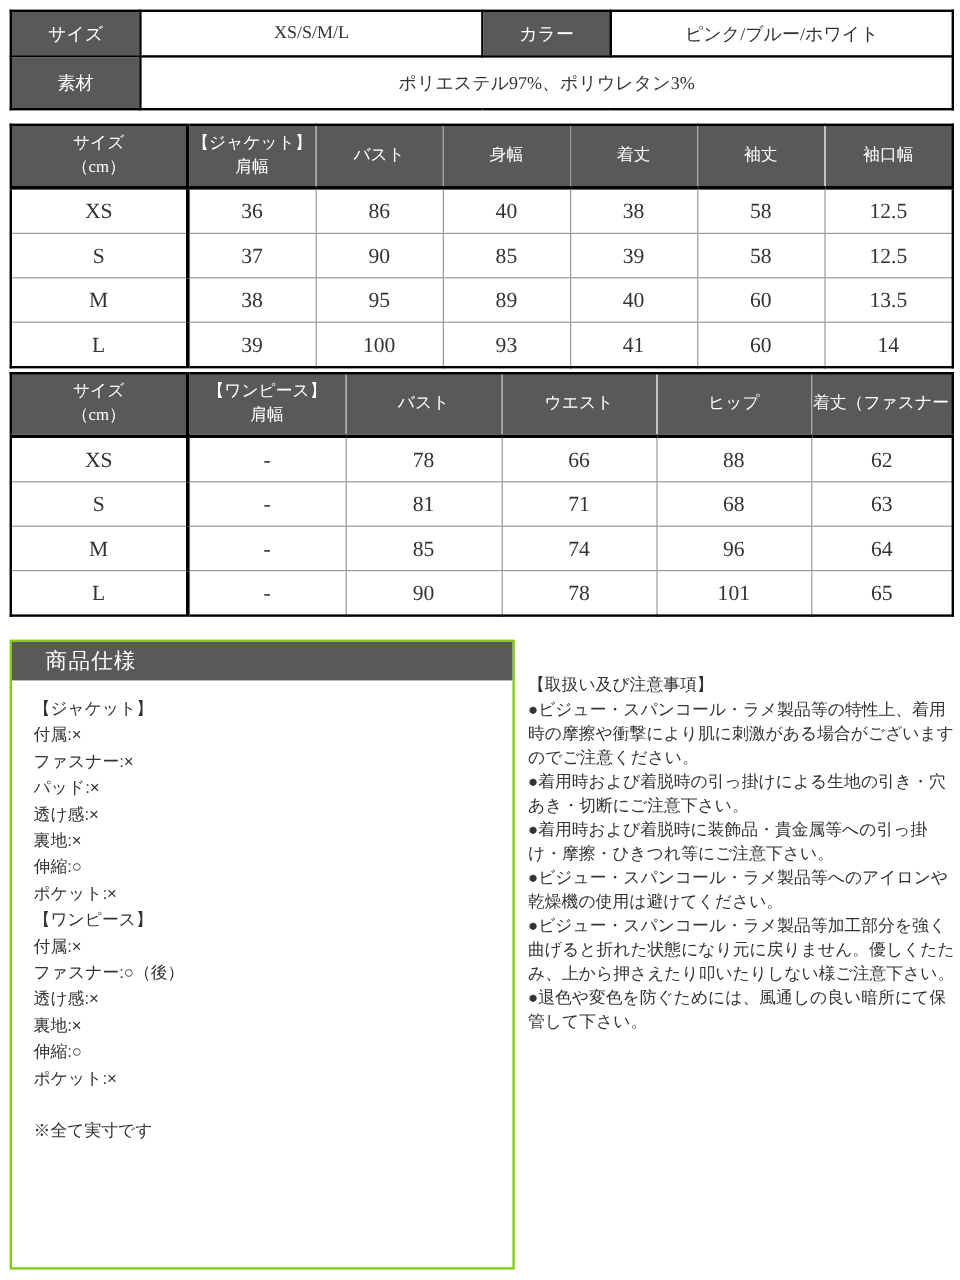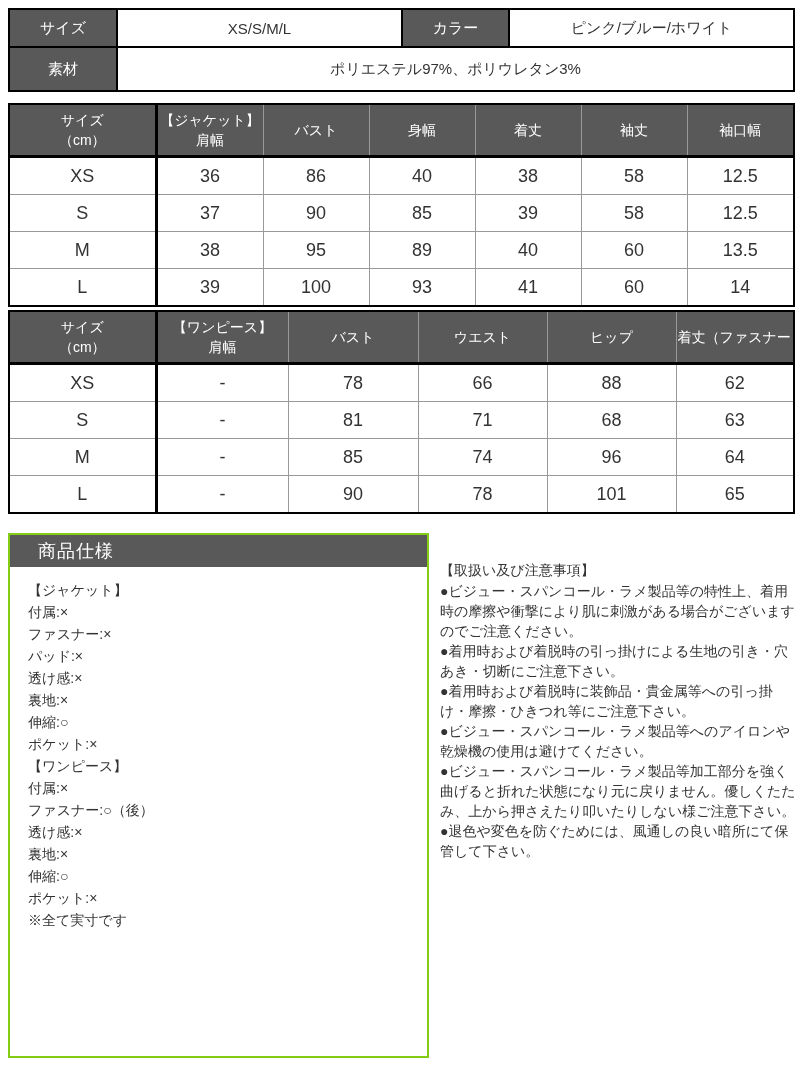--- a/index.html
+++ b/index.html
@@ -1,21 +1,21 @@
 <!DOCTYPE html>
 <html><head>
 <meta charset="utf-8">
 <style>
   html,body { margin:0; padding:0; }
   body {
     width:800px; height:1067px; position:relative; background:#ffffff;
     font-family:"Liberation Sans", sans-serif; color:#333333;
     overflow:hidden;
   }
-  table { border-collapse:collapse; table-layout:fixed; }
+  table { border-collapse:collapse; table-layout:fixed;font-family:Liberation Serif, serif; }
 
   
   .info-table { position:absolute; left:8px; top:8px; width:785px; }
   .info-table td {
     border:2px solid #000000; text-align:center; vertical-align:middle;
     font-size:15px; color:#333333; overflow:hidden; white-space:nowrap;
   }
   .dark-cell { background:#595959; color:#ffffff !important; }
   .info-table .r1 td { height:34px; }
   .info-table .r2 td { height:40px; }
@@ -38,21 +38,21 @@
   
   .spec-box {
     position:absolute; left:8px; top:533px; width:421px; height:525px;
     border:2px solid #84cc16; background:#ffffff; box-sizing:border-box;
   }
   .spec-box-bar {
     background:#595959; color:#ffffff; height:32px; line-height:32px;
     font-size:18px; padding-left:28px; letter-spacing:1px;
   }
   .spec-box-content { padding:12px 18px; font-size:14px; line-height:22px; color:#333333; }
-  .spec-note { }
+  .spec-note { margin-top:22px; }
 
   
   .notice {
     position:absolute; left:440px; top:560px; width:356px;
     font-size:14px; line-height:20px; color:#333333;
   }
   .notice-title { margin-bottom:1px; }
 </style>
 </head>
 <body>

